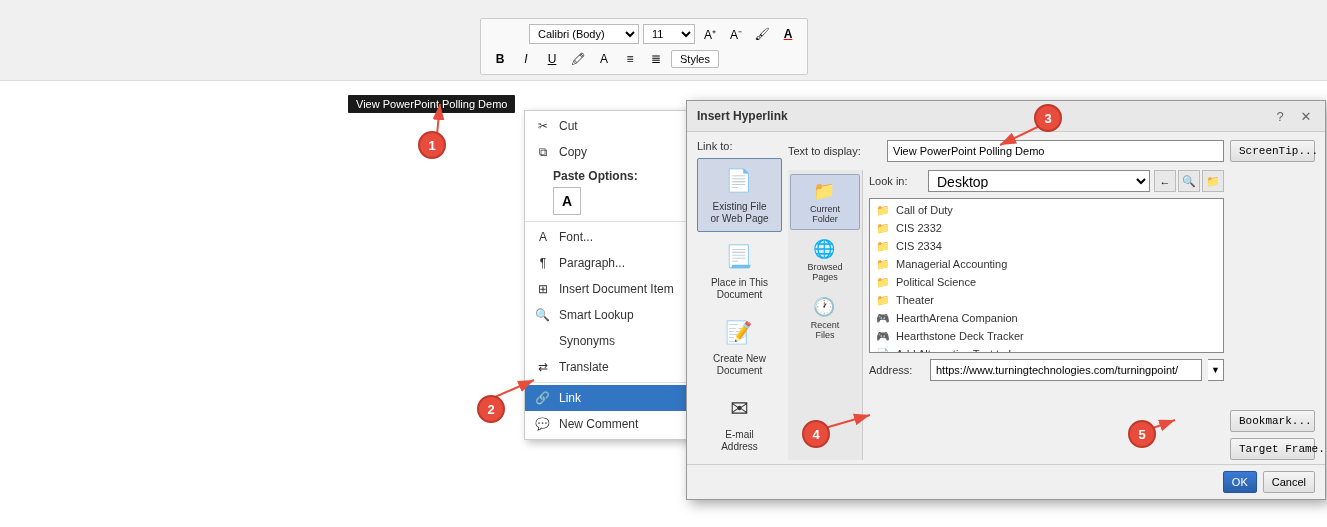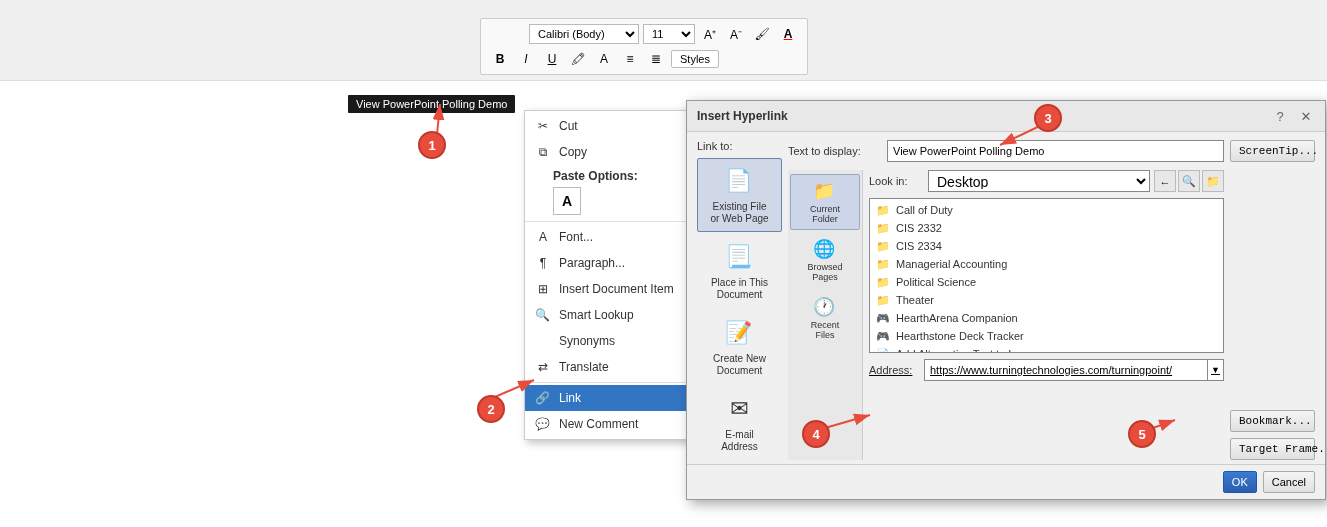--- a/index.html
+++ b/index.html
@@ -330,21 +330,21 @@
       font-size: 11px;
       flex-shrink: 0;
     }
     .file-icon.folder { color: #e8b800; }
     .file-icon.exe { color: #666; }
 
     
     .address-row {
       display: flex;
       align-items: center;
-      text-decoration: underline;
+      gap: 6px;
     }
     .address-label {
       font-size: 11px;
       color: #333;
       min-width: 55px;
     }
     .address-input {
       flex: 1;
       border: 1px solid #888;
       padding: 3px 5px;

